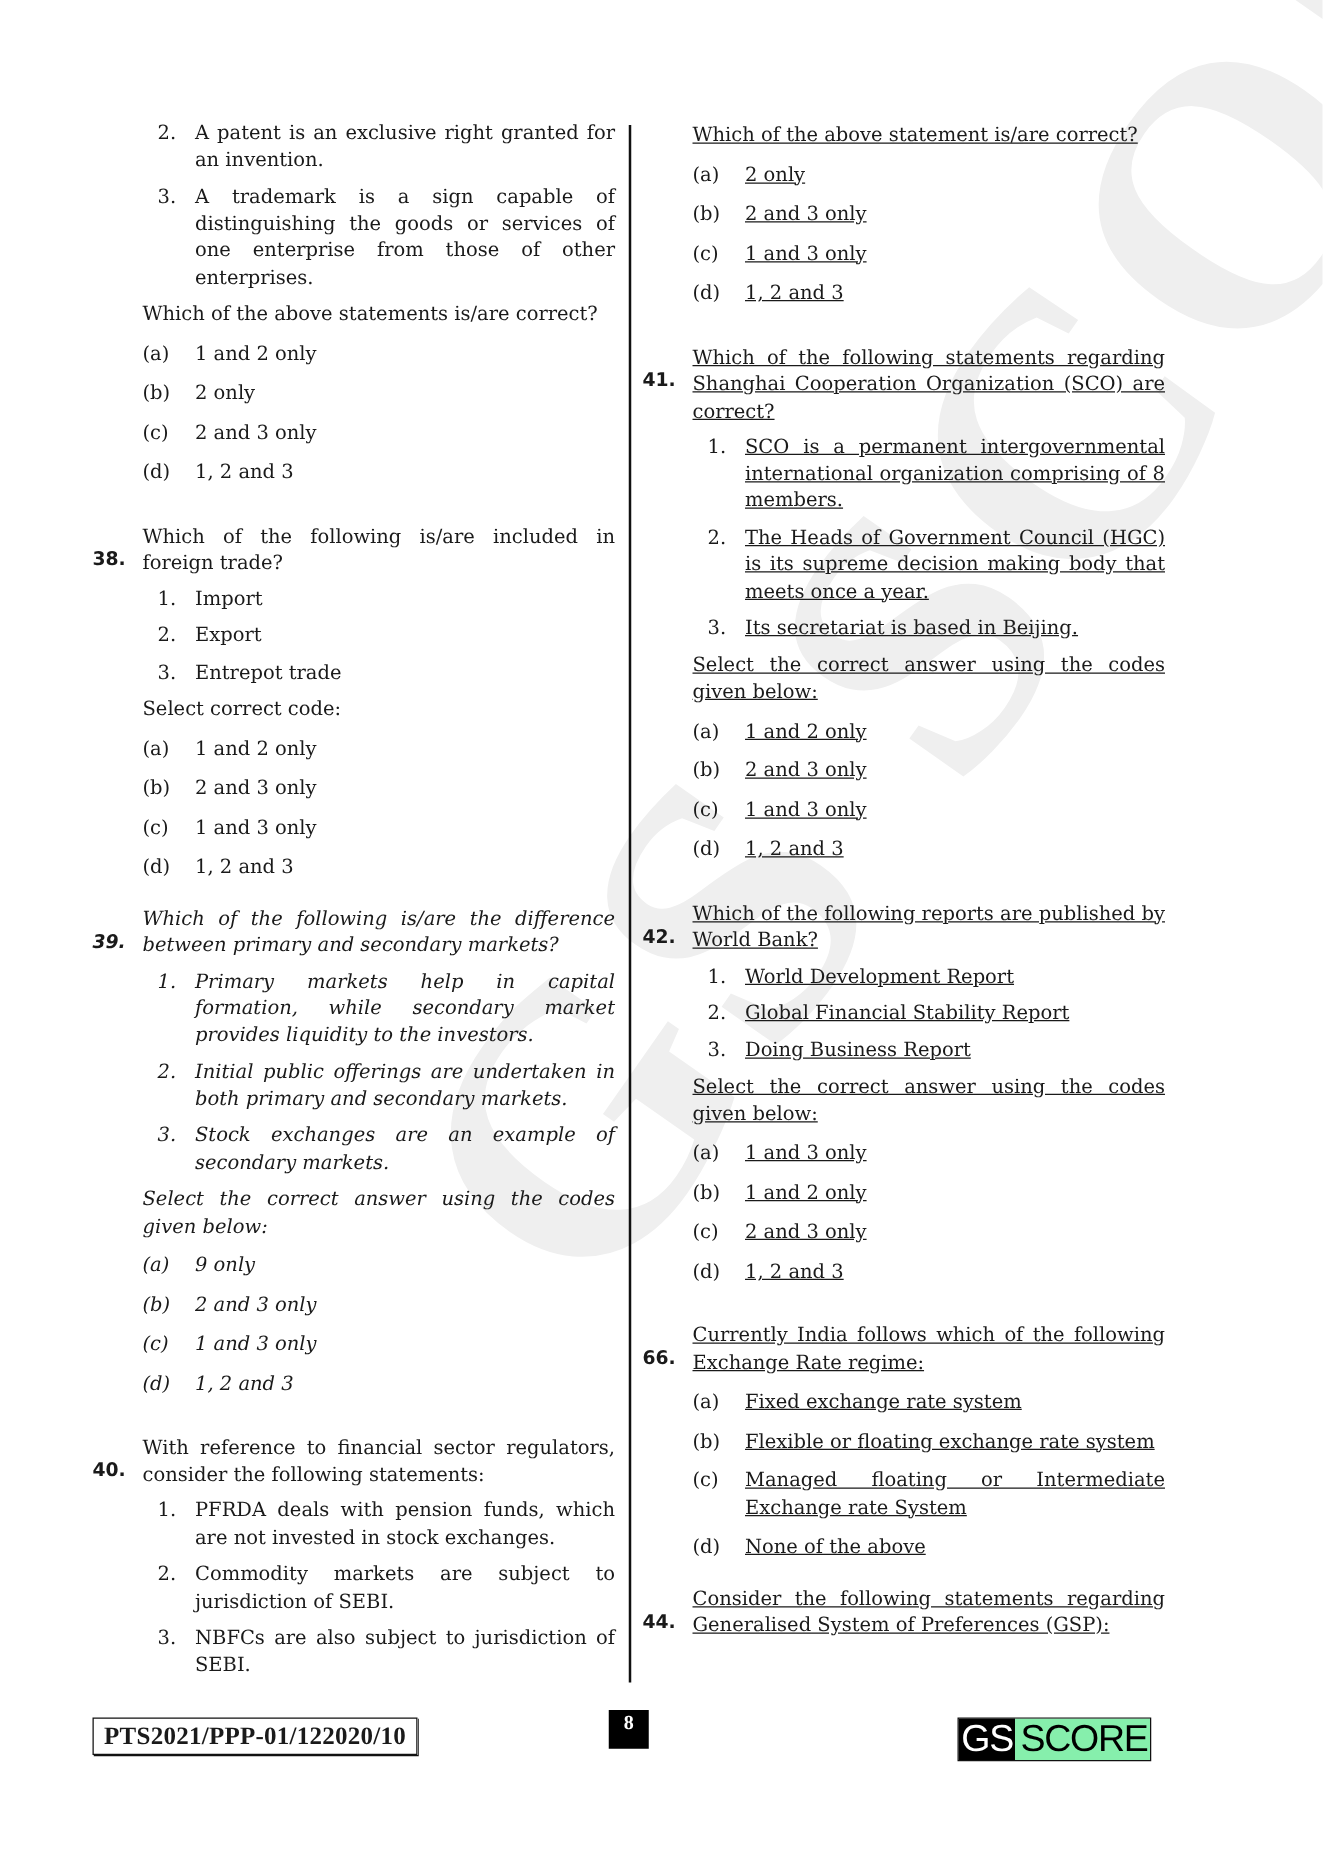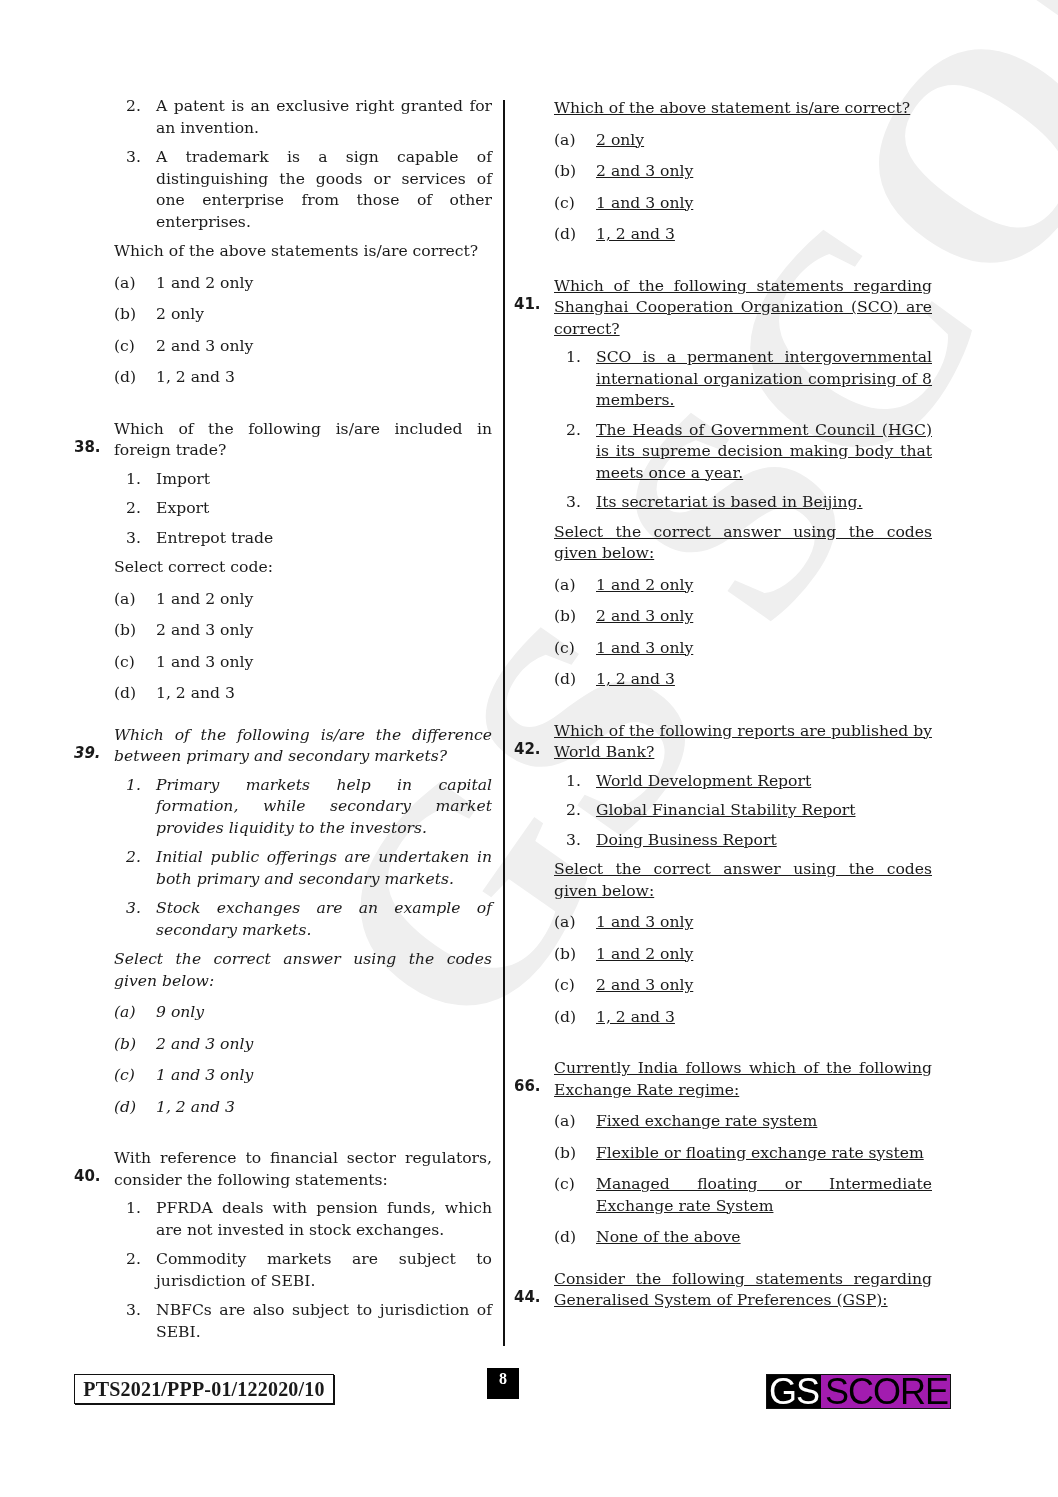--- a/index.html
+++ b/index.html
@@ -25,23 +25,23 @@
   .opt { position: relative; padding-left: 42px; margin-bottom: 10px; }
   .opt .l { position: absolute; left: 0; top: 0; }
   .cont { padding-left: 40px; }
   .footer-id { position: absolute; left: 74px; top: 1374px; width: 258px; height: 28px; border: 1.5px solid #111;
                box-shadow: 1px 1px 0 #111; font-family: "Liberation Serif", serif; font-weight: bold; font-size: 20px;
                display: flex; align-items: center; justify-content: center; letter-spacing: 0.2px; }
   .page-num { position: absolute; left: 487px; top: 1368px; width: 32px; height: 31px; background: #000; color: #fff;
               font-family: "Liberation Serif", serif; font-weight: bold; font-size: 16px; display: flex;
               align-items: flex-start; justify-content: center; padding-top: 2px; box-sizing: border-box; }
   .logo { position: absolute; left: 766px; top: 1374px; height: 33px; display: flex; border: 1.5px solid #111;
-          font-family: "Liberation Sans", sans-serif; font-size: 36px; line-height: 33px; letter-spacing: -1px; }
+          font-family: "Liberation Sans", sans-serif; font-size: 30px; line-height: 33px; letter-spacing: -1px; }
   .logo .gs { background: #000; color: #fff; padding: 0 2px 0 2px; }
-  .logo .score { background: #a21caf; color: #000; padding: 0 2px 0 4px; }
+  .logo .score { background: #86efac; color: #000; padding: 0 2px 0 4px; }
 </style>
 </head>
 <body>
 
 <div class="page">
 
   <div class="watermark">
     <span>GS SCORE</span>
   </div>
 

